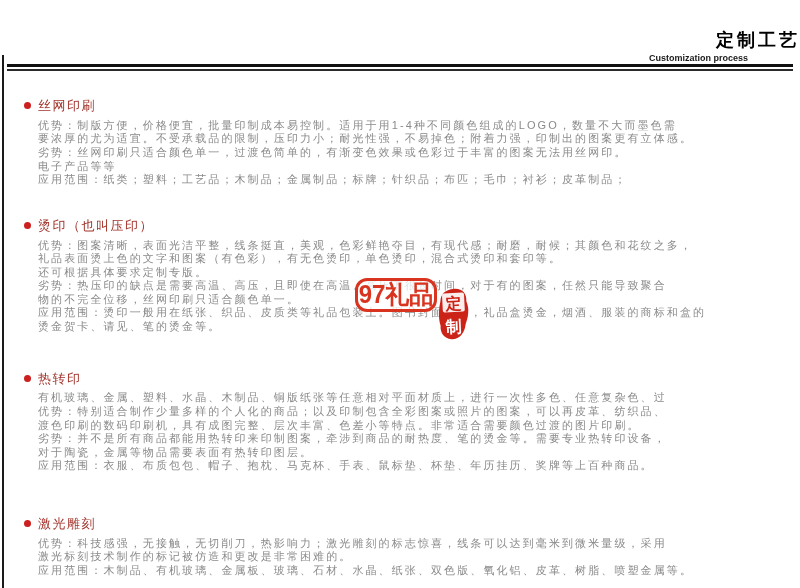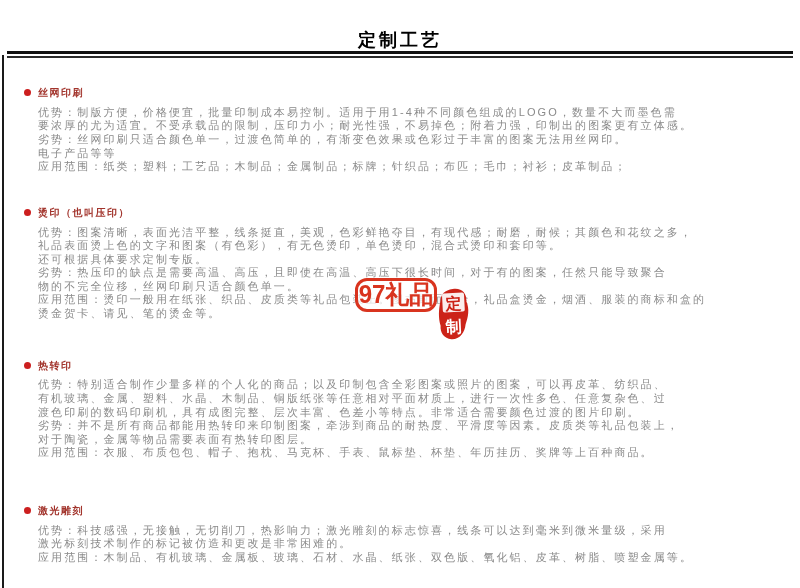--- a/index.html
+++ b/index.html
@@ -9,21 +9,21 @@
     position:relative;
   }
   .page{position:relative;width:800px;height:588px;background:#fff;}
 
   
   .left-rule{position:absolute;left:2px;top:55px;bottom:0;width:2px;background:#1a1a1a;}
 
   
   .header{padding-top:29px;}
   .page-title{
-    text-align:center;font-size:18px;font-weight:bold;color:#000;
+    text-align:right;font-size:18px;font-weight:bold;color:#000;
     letter-spacing:3px;line-height:22px;margin:0;
   }
   .page-subtitle{
     text-align:right;font-size:9px;font-weight:bold;color:#1a1a1a;
     padding-right:52px;line-height:12px;margin-top:1px;
   }
   .double-rule{margin:0 7px 0 7px;}
   .rule-thick{height:3px;background:#111;}
   .rule-gap{height:2px;background:#fff;}
   .rule-thin{height:2px;background:#2a2a2a;}
@@ -33,23 +33,22 @@
   .sec{margin:0;}
   .sec-1{margin-bottom:30px;}
   .sec-2{margin-bottom:36px;}
   .sec-3{margin-bottom:42px;}
   .sec-head{line-height:16px;margin-bottom:5px;white-space:nowrap;}
   .bullet{
     display:inline-block;width:7px;height:7px;border-radius:50%;
     background:var(--bullet,#cc1f1f);margin-right:7px;vertical-align:1px;
   }
   .sec-title{
-    color:var(--heading,#a2342c);font-size:10px;letter-spacing:1.5px;
+    color:var(--heading,#a2342c);font-size:13px;letter-spacing:1.5px;
     vertical-align:middle;
-    font-weight:bold;
   }
   .sec-body{padding-left:14px;}
   .line{
     color:var(--body-text,#8a8a8a);font-size:11px;line-height:13.6px;
     letter-spacing:2.1px;white-space:nowrap;
   }
 
   
   .watermark{position:absolute;left:355px;top:267px;width:120px;height:75px;pointer-events:none;}
   .wm-box{
@@ -65,20 +64,21 @@
   .wm-seal{position:absolute;left:82px;top:21px;width:34px;height:52px;transform:rotate(-3deg);}
 </style>
 </head>
 <body>
 
 <div class="page">
   <div class="left-rule"></div>
 
   <div class="header">
     <h1 class="page-title">定制工艺</h1>
+    <div class="page-subtitle">Customization process</div>
   </div>
   <div class="double-rule">
     <div class="rule-thick"></div>
     <div class="rule-gap"></div>
     <div class="rule-thin"></div>
   </div>
 
   <div class="main">
 
     <section class="sec sec-1">
@@ -107,24 +107,24 @@
         <div class="line">应用范围：烫印一般用在纸张、织品、皮质类等礼品包装上。图书封面烫金，礼品盒烫金，烟酒、服装的商标和盒的</div>
         <div class="line">烫金贺卡、请见、笔的烫金等。</div>
       </div>
     </section>
 
     <section class="sec sec-3">
       <div class="sec-head">
         <span class="bullet"></span><span class="sec-title">热转印</span>
       </div>
       <div class="sec-body">
+        <div class="line">有机玻璃、金属、塑料、水晶、木制品、铜版纸张等任意相对平面材质上，进行一次性多色、任意复杂色、过</div>
         <div class="line">优势：特别适合制作少量多样的个人化的商品；以及印制包含全彩图案或照片的图案，可以再皮革、纺织品、</div>
-        <div class="line">有机玻璃、金属、塑料、水晶、木制品、铜版纸张等任意相对平面材质上，进行一次性多色、任意复杂色、过</div>
         <div class="line">渡色印刷的数码印刷机，具有成图完整、层次丰富、色差小等特点。非常适合需要颜色过渡的图片印刷。</div>
-        <div class="line">劣势：并不是所有商品都能用热转印来印制图案，牵涉到商品的耐热度、平滑度等因素。皮质类等礼品包装上，</div>
+        <div class="line">劣势：并不是所有商品都能用热转印来印制图案，牵涉到商品的耐热度、笔的烫金等。需要专业热转印设备，</div>
         <div class="line">对于陶瓷，金属等物品需要表面有热转印图层。</div>
         <div class="line">应用范围：衣服、布质包包、帽子、抱枕、马克杯、手表、鼠标垫、杯垫、年历挂历、奖牌等上百种商品。</div>
       </div>
     </section>
 
     <section class="sec sec-4">
       <div class="sec-head">
         <span class="bullet"></span><span class="sec-title">激光雕刻</span>
       </div>
       <div class="sec-body">

